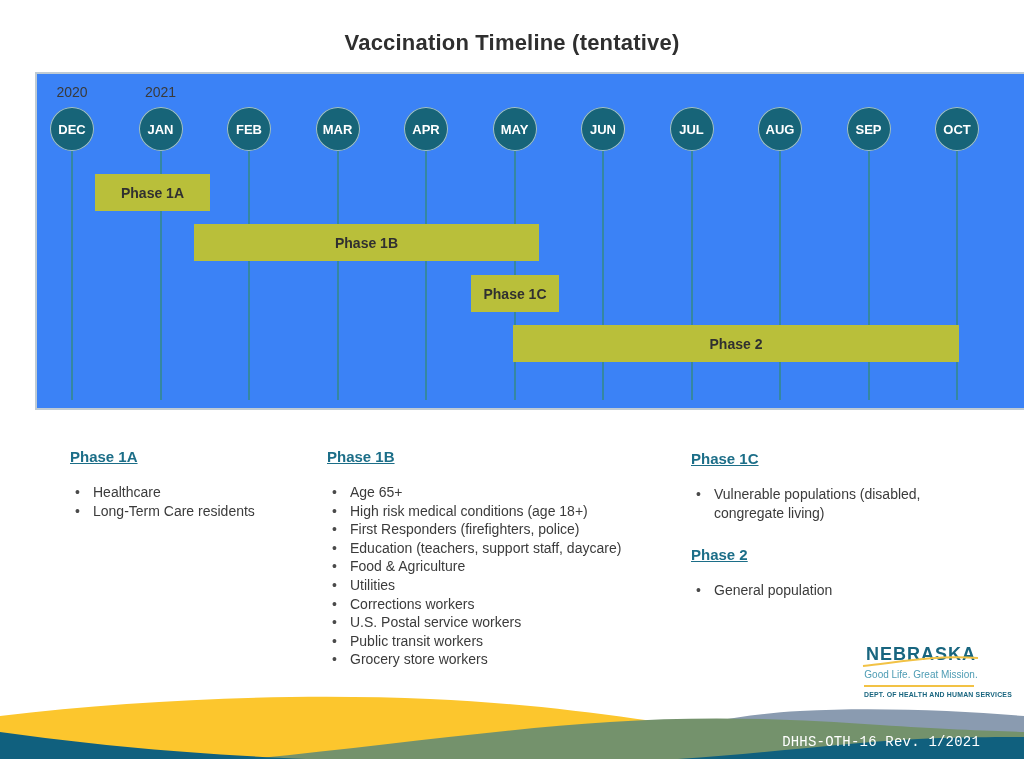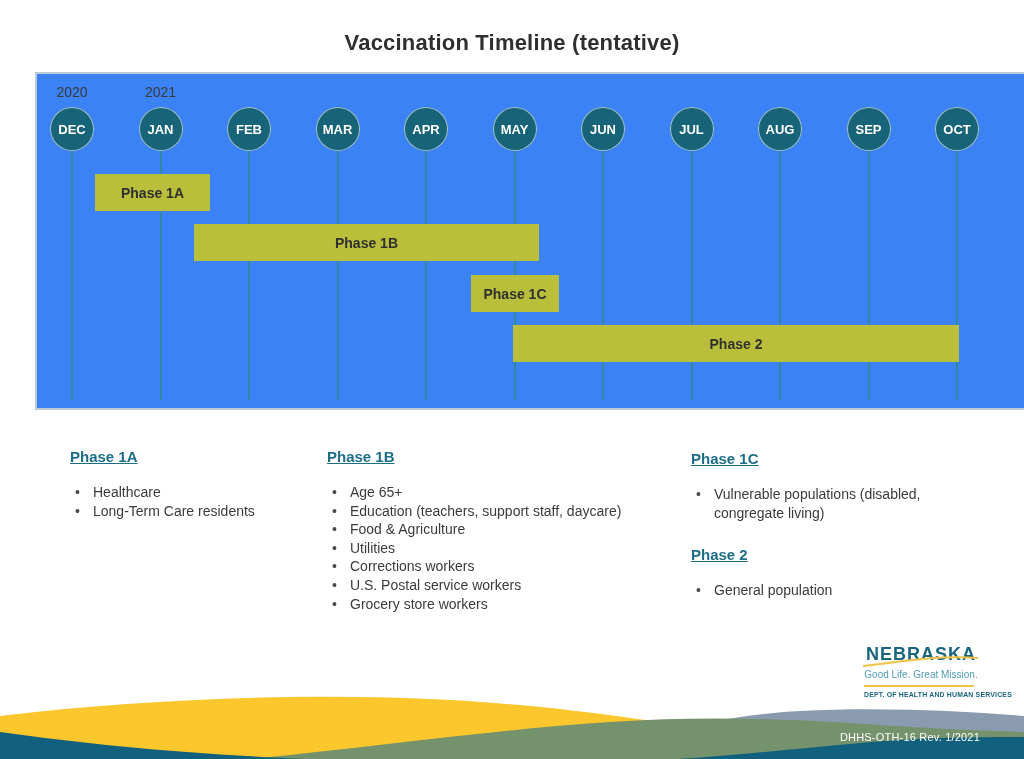--- a/index.html
+++ b/index.html
@@ -38,22 +38,22 @@
   .logo{position:absolute;left:864px;top:644px;width:114px;text-align:center;}
   .logo .name{position:relative;font-size:18px;font-weight:bold;letter-spacing:1px;
     color:var(--logo);}
   .logo .swoosh{position:absolute;left:-2px;top:8px;width:118px;height:18px;pointer-events:none;}
   .logo .tagline{font-size:10px;color:var(--tagline);margin-top:4px;white-space:nowrap;}
   .logo .rule{width:110px;height:2px;background:#f2c245;margin-top:5px;}
   .logo .dept{font-size:6.9px;font-weight:bold;color:var(--logo);margin-top:4px;
     letter-spacing:.2px;white-space:nowrap;}
 
   .waves{position:absolute;left:0;bottom:0;width:1024px;height:70px;}
-  .doc-id{position:absolute;right:44px;bottom:16px;font-size:11px;color:#ffffff;
-    letter-spacing:.2px;}
+  .doc-id{position:absolute;right:44px;bottom:9px;font-size:14px;color:#ffffff;
+    letter-spacing:.2px;font-family:Liberation Mono, monospace;}
 </style>
 </head>
 <body>
 
 <div id="stage">
 
   <div class="title">Vaccination Timeline (tentative)</div>
 
   <div class="tl-box">
 
@@ -92,25 +92,28 @@
     <ul>
         <li>Healthcare</li>
         <li>Long-Term Care residents</li>
       </ul>
   </div>
 
   <div class="section" style="left:327px;top:448px;width:345px;">
     <h2>Phase 1B</h2>
     <ul>
         <li>Age 65+</li>
+        <li>High risk medical conditions (age 18+)</li>
+        <li>First Responders (firefighters, police)</li>
         <li>Education (teachers, support staff, daycare)</li>
         <li>Food &amp; Agriculture</li>
         <li>Utilities</li>
         <li>Corrections workers</li>
         <li>U.S. Postal service workers</li>
+        <li>Public transit workers</li>
         <li>Grocery store workers</li>
       </ul>
   </div>
 
   <div class="section" style="left:691px;top:450px;width:270px;">
     <h2>Phase 1C</h2>
     <ul>
         <li>Vulnerable populations (disabled, congregate living)</li>
       </ul>
   </div>

